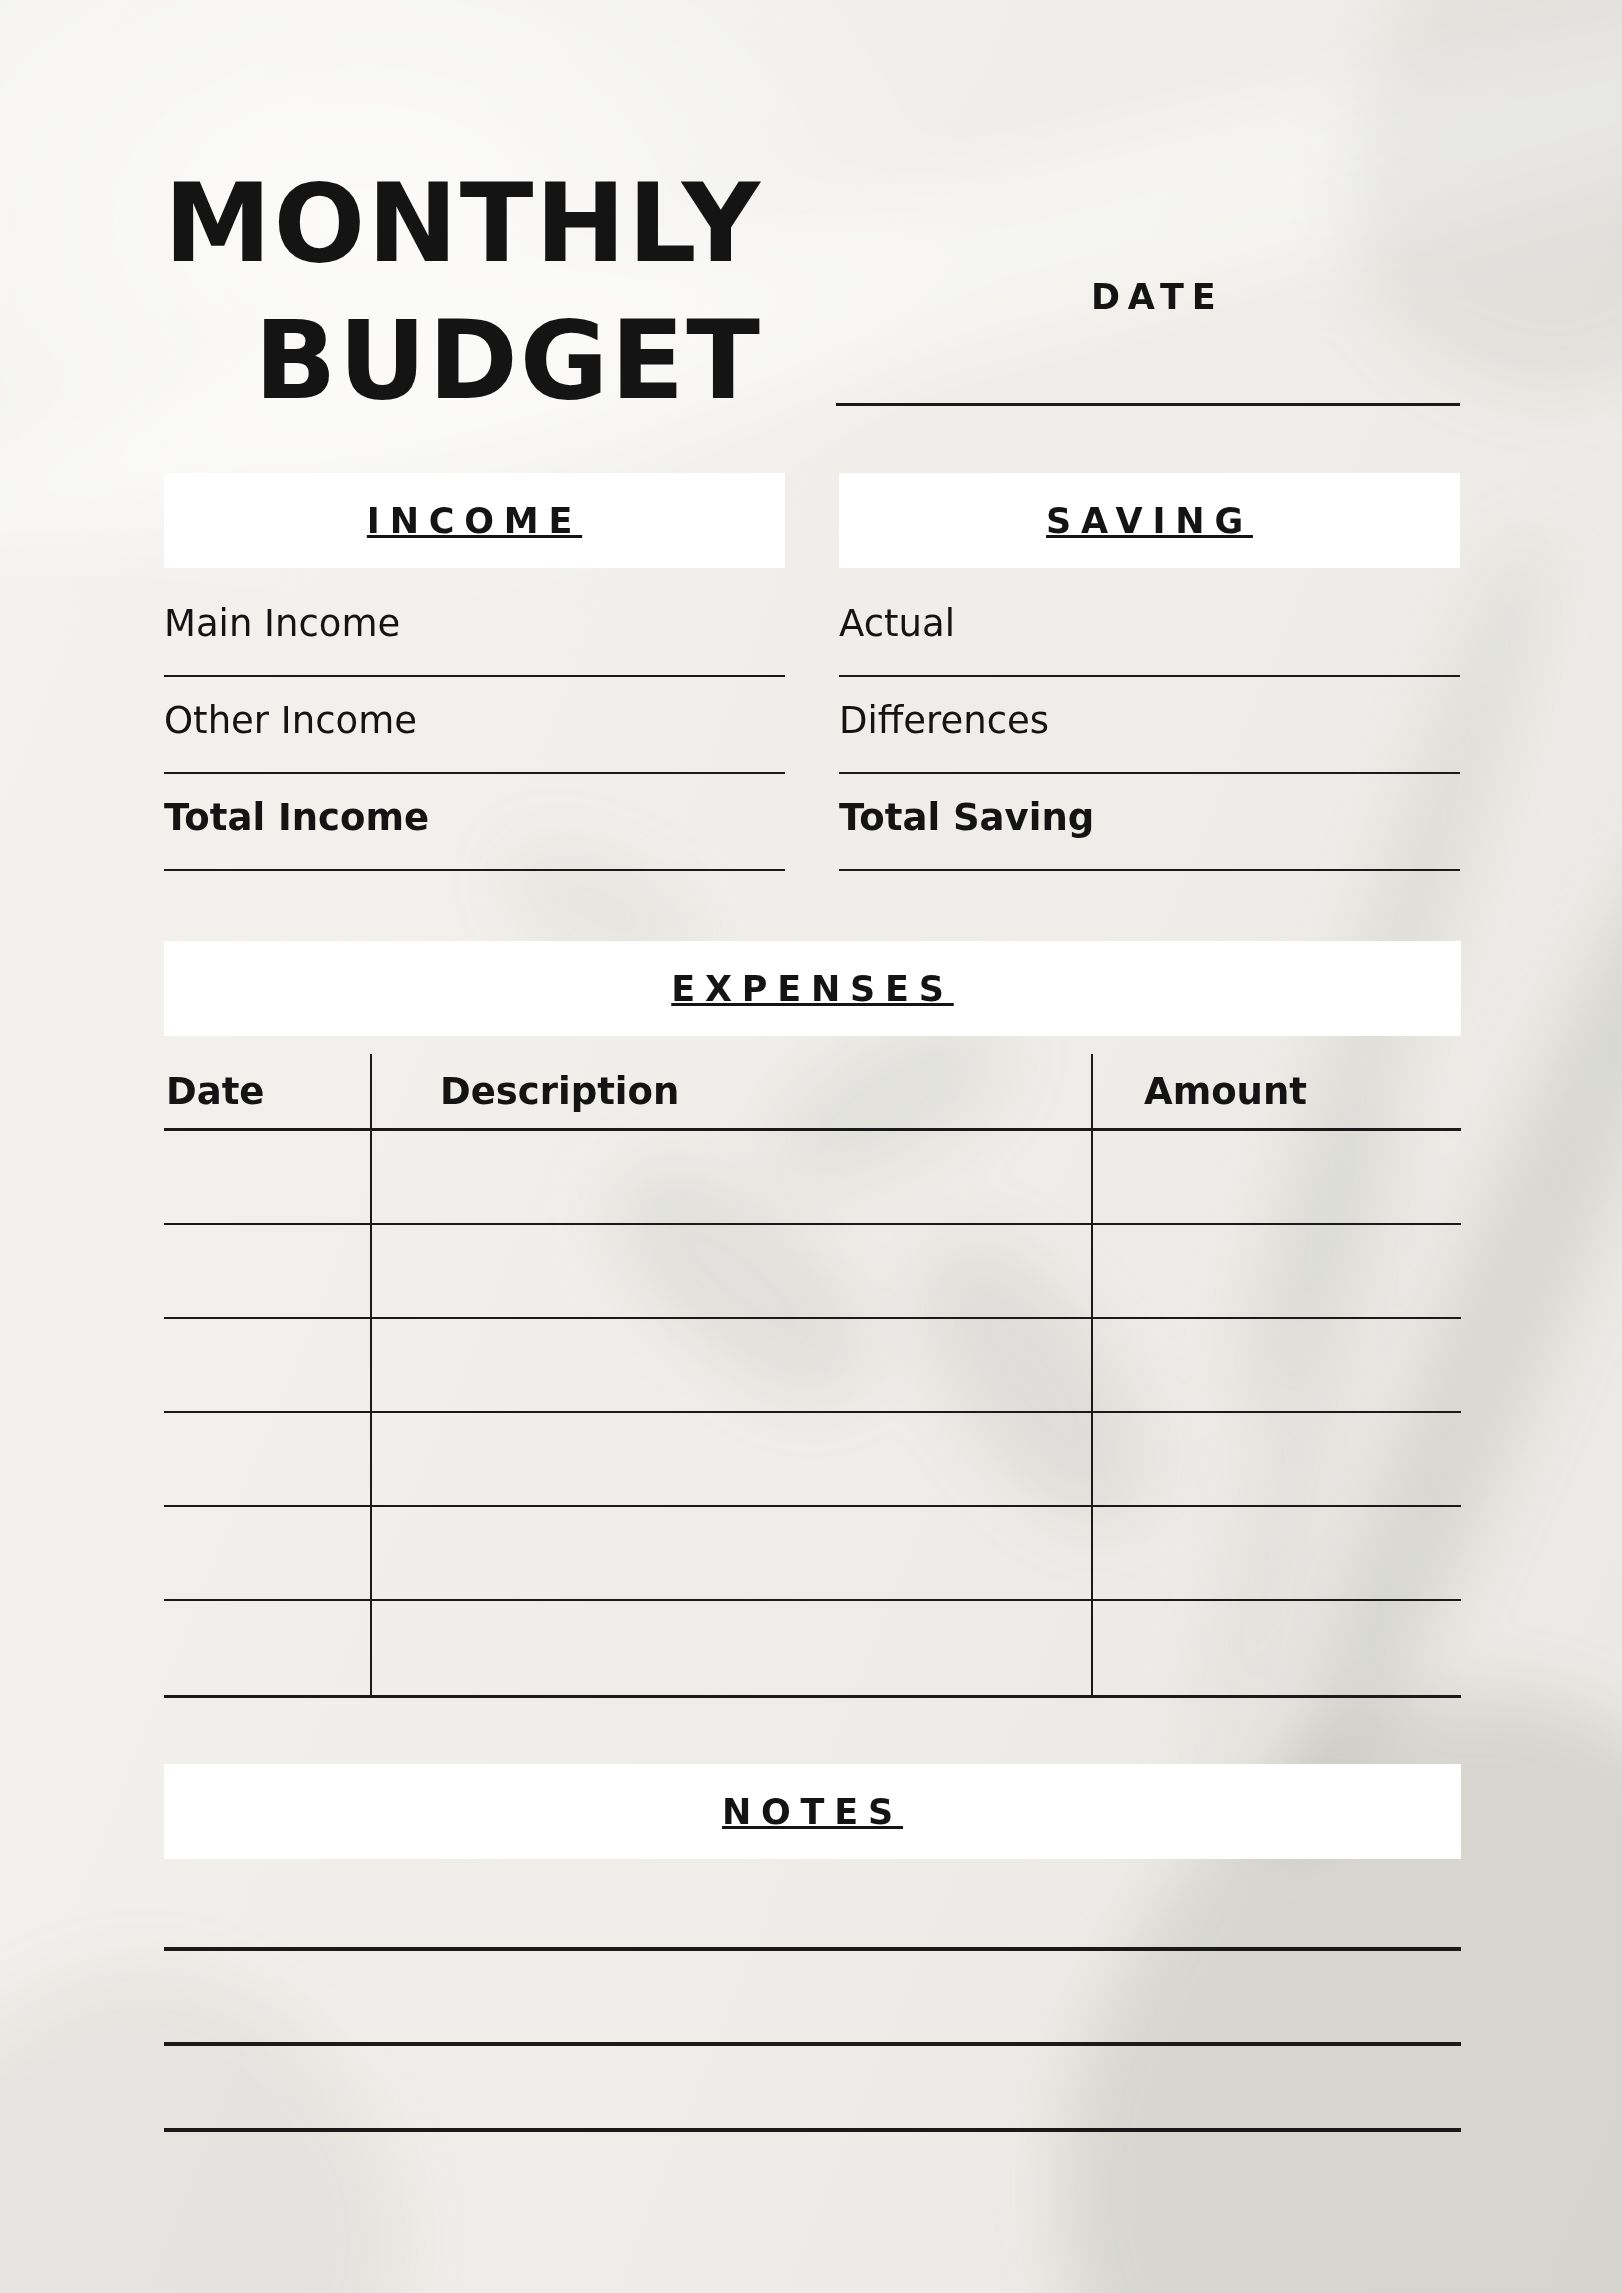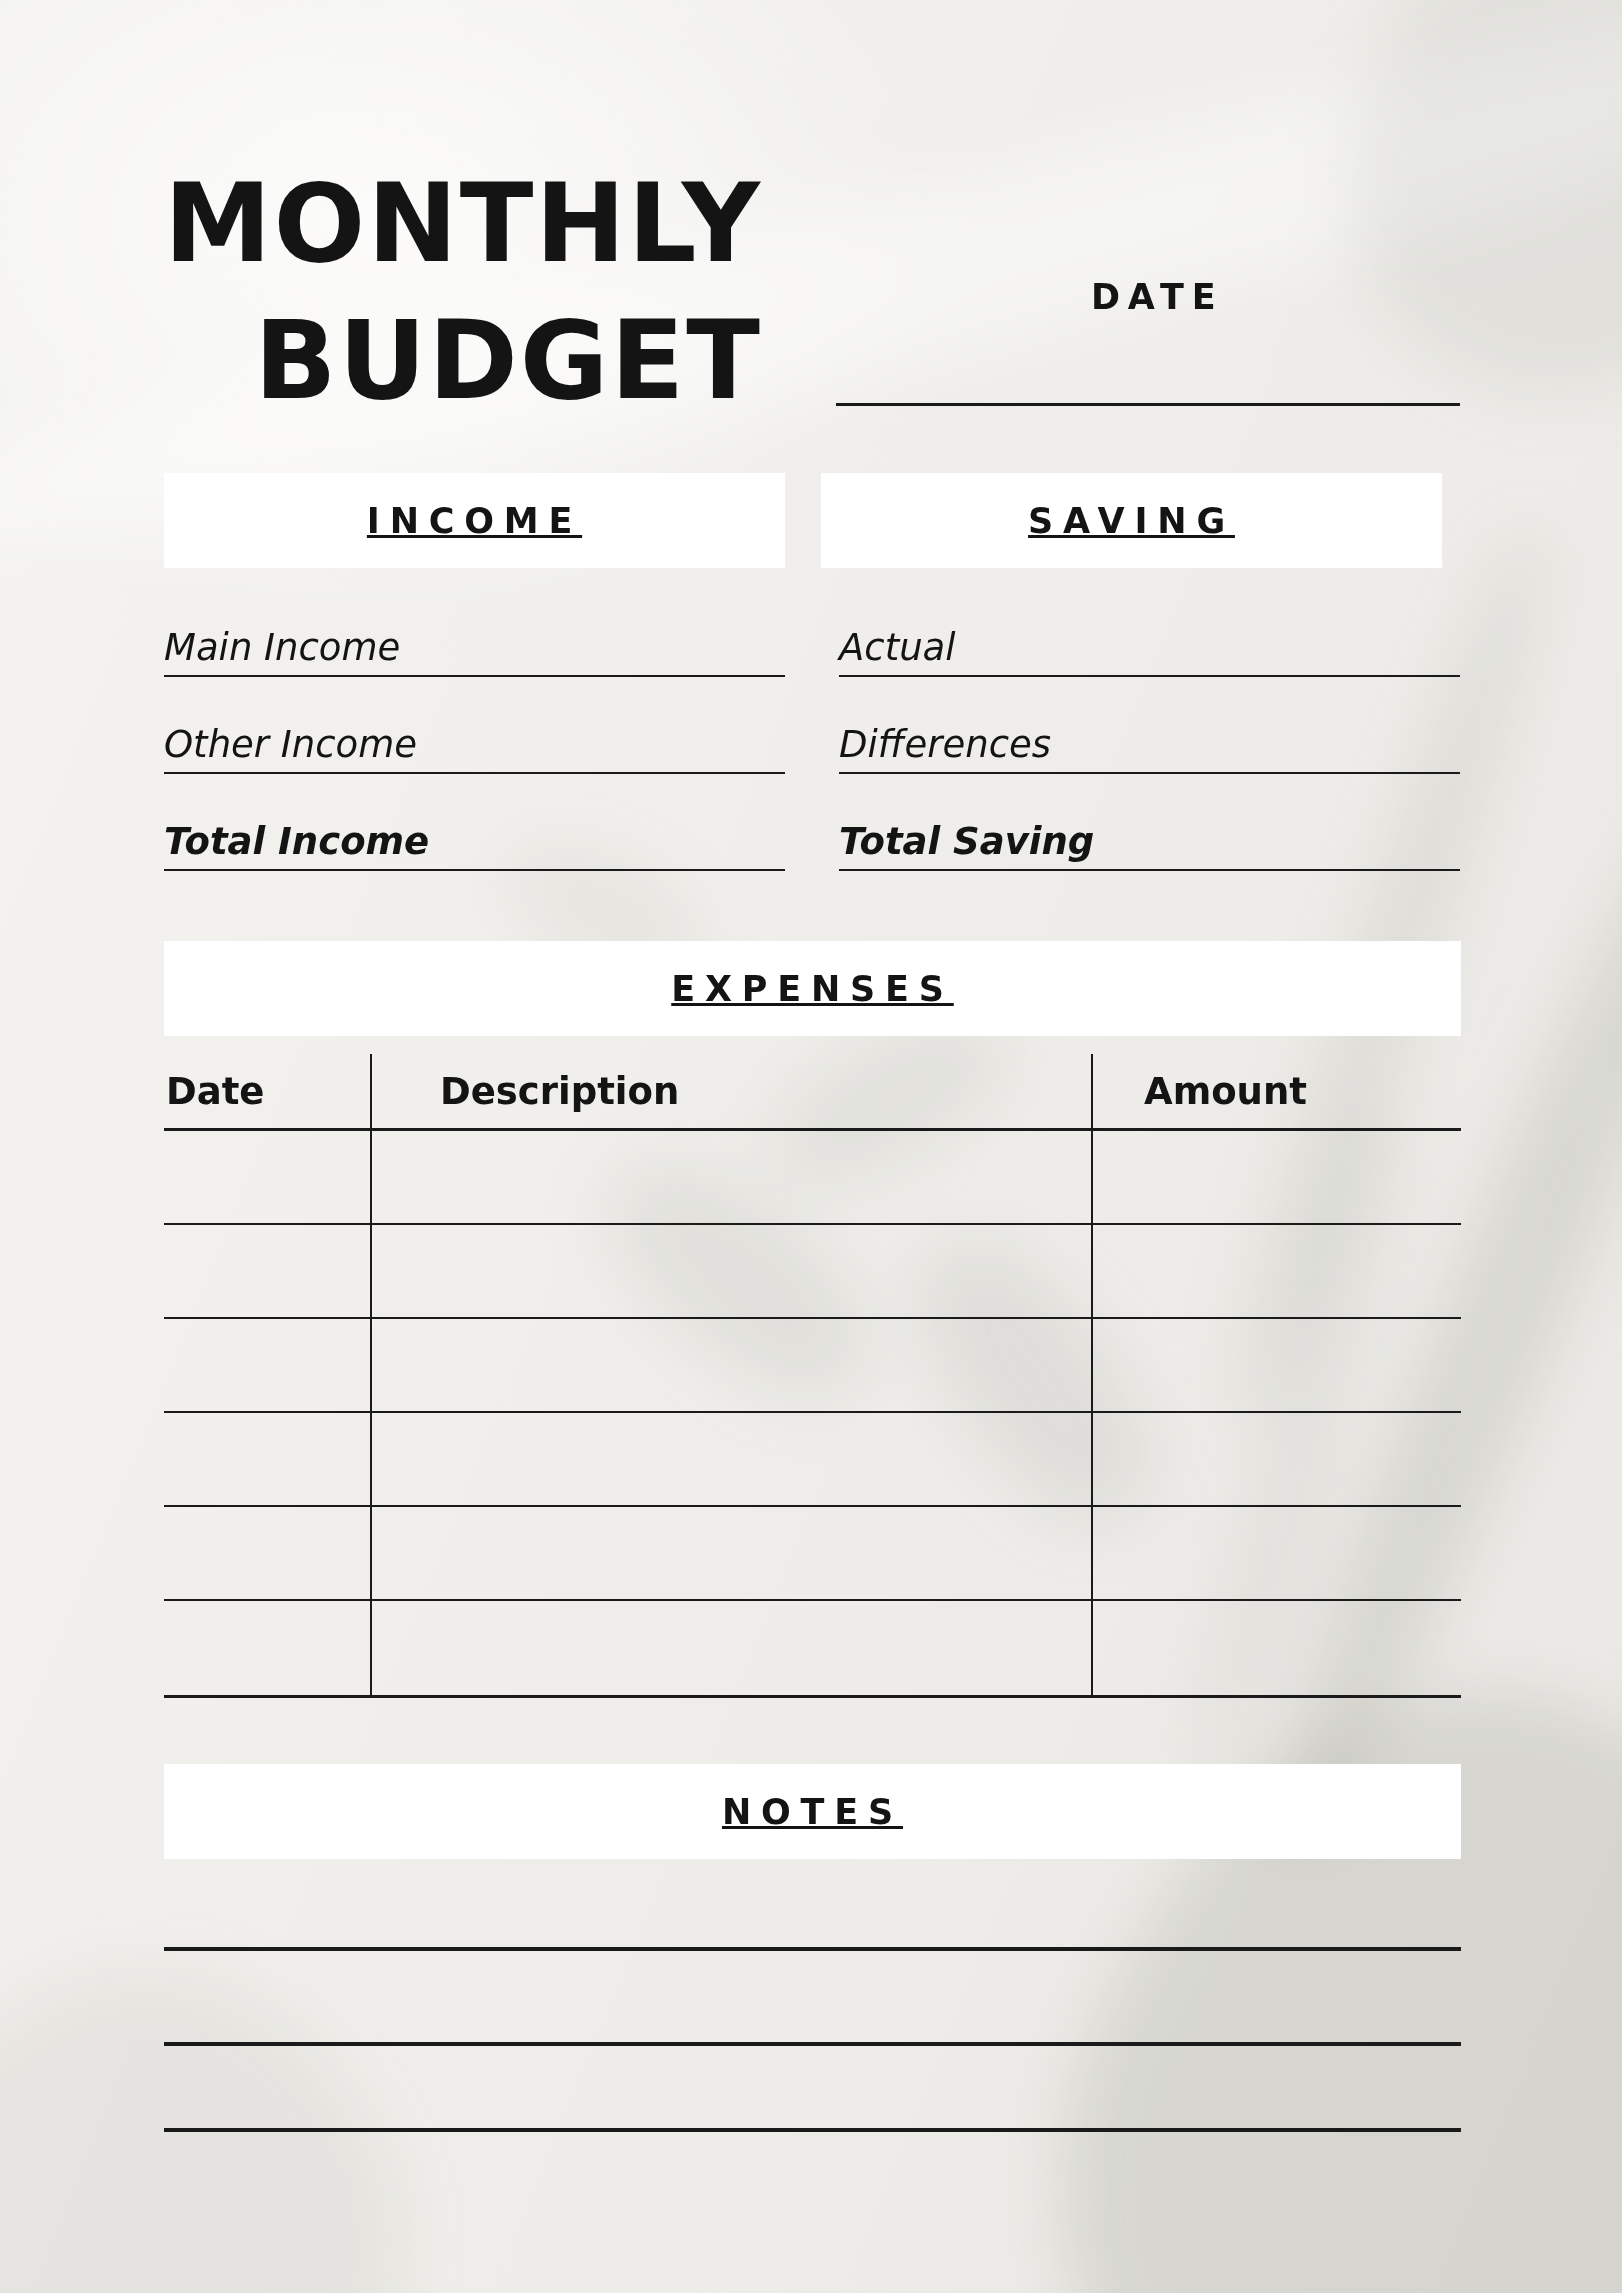--- a/index.html
+++ b/index.html
@@ -50,31 +50,31 @@
     background:var(--line);
   }
 
   
   .bar{
     position:absolute;height:95px;background:var(--panel-bg);
     display:flex;align-items:center;justify-content:center;
     font-size:35px;font-weight:700;letter-spacing:9.8px;text-decoration:underline;
   }
   .bar-income{left:164px;top:473px;width:621px;}
-  .bar-saving{left:821px;top:473px;width:621px;}
+  .bar-saving{left:839px;top:473px;width:621px;}
   .bar-expenses{left:164px;top:941px;width:1297px;}
   .bar-notes{left:164px;top:1764px;width:1297px;}
 
   
   .field{
     position:absolute;height:77px;width:621px;
     border-bottom:2.9px solid var(--line);
     display:flex;align-items:flex-end;
   }
-  .field .flabel{font-size:37px;padding-bottom:6px;font-style:italic;}
+  .field .flabel{font-size:37px;padding-bottom:30px;}
   .field.bold .flabel{font-weight:700;}
   .fl{left:164px;} .fr{left:839px;}
   .frow1{top:598px;} .frow2{top:695px;} .frow3{top:792px;}
 
   
   .etable{
     position:absolute;left:164px;top:1054px;width:1297px;
     border-bottom:3.9px solid var(--line);
   }
   .ehead{

